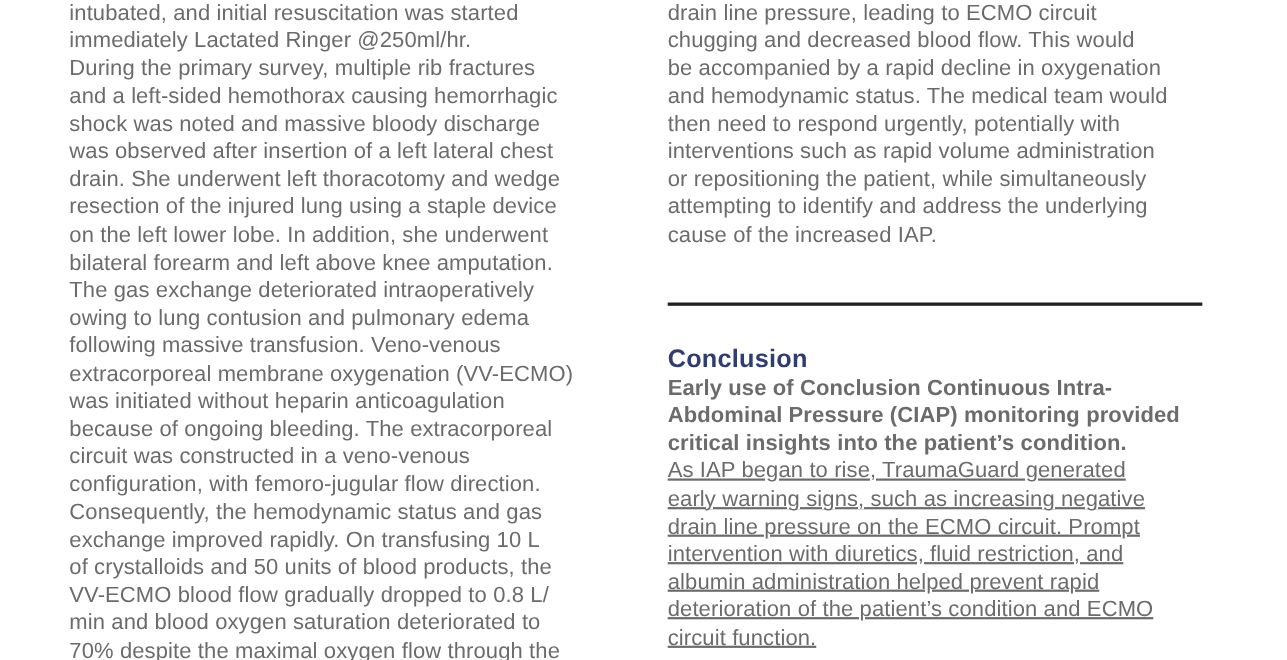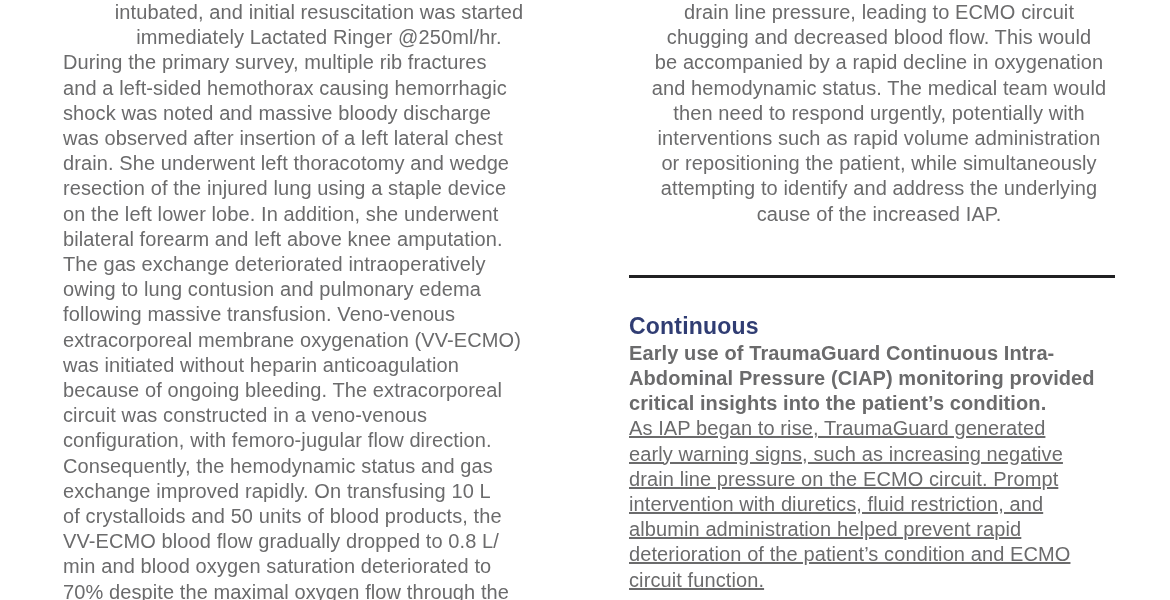--- a/index.html
+++ b/index.html
@@ -13,30 +13,30 @@
     height: 600px;
     background: #ffffff;
     overflow: hidden;
     font-family: "Liberation Sans", "DejaVu Sans", sans-serif;
   }
   .col {
     position: absolute;
     top: 0;
   }
   .col-left  { left: 63px;  width: 512px; }
-  .col-right { left: 629px; width: 500px; }
+  .col-right { left: 607px; width: 500px; }
   p.body {
     margin: 0;
     font-size: 20px;
     line-height: 25.2px;
     color: #6b6b6c;
     white-space: pre-line;
     letter-spacing: 0.1px;
   }
-  .clip-top { margin-top: -8px; text-align: center; }
+  .clip-top { margin-top: -8px; }
   .para-gap { margin-top: 24px; }
   .rule {
     border: none;
     height: 3px;
     width: 486px;
     background: #202022;
     margin: 48px 0 0 0;
   }
   .heading {
     margin: 33px 0 0 0;
@@ -89,22 +89,22 @@
     <p class="body clip-top">drain line pressure, leading to ECMO circuit
 chugging and decreased blood flow. This would
 be accompanied by a rapid decline in oxygenation
 and hemodynamic status. The medical team would
 then need to respond urgently, potentially with
 interventions such as rapid volume administration
 or repositioning the patient, while simultaneously
 attempting to identify and address the underlying
 cause of the increased IAP.</p>
     <hr class="rule">
-    <h2 class="heading">Continuous</h2>
-    <p class="body bold-lead">Early use of TraumaGuard Continuous Intra-
+    <h2 class="heading">Conclusion</h2>
+    <p class="body bold-lead">Early use of Conclusion Continuous Intra-
 Abdominal Pressure (CIAP) monitoring provided
 critical insights into the patient’s condition.</p>
     <p class="body no-gap">As IAP began to rise, TraumaGuard generated
 early warning signs, such as increasing negative
 drain line pressure on the ECMO circuit. Prompt
 intervention with diuretics, fluid restriction, and
 albumin administration helped prevent rapid
 deterioration of the patient’s condition and ECMO
 circuit function.</p>
   </div>

